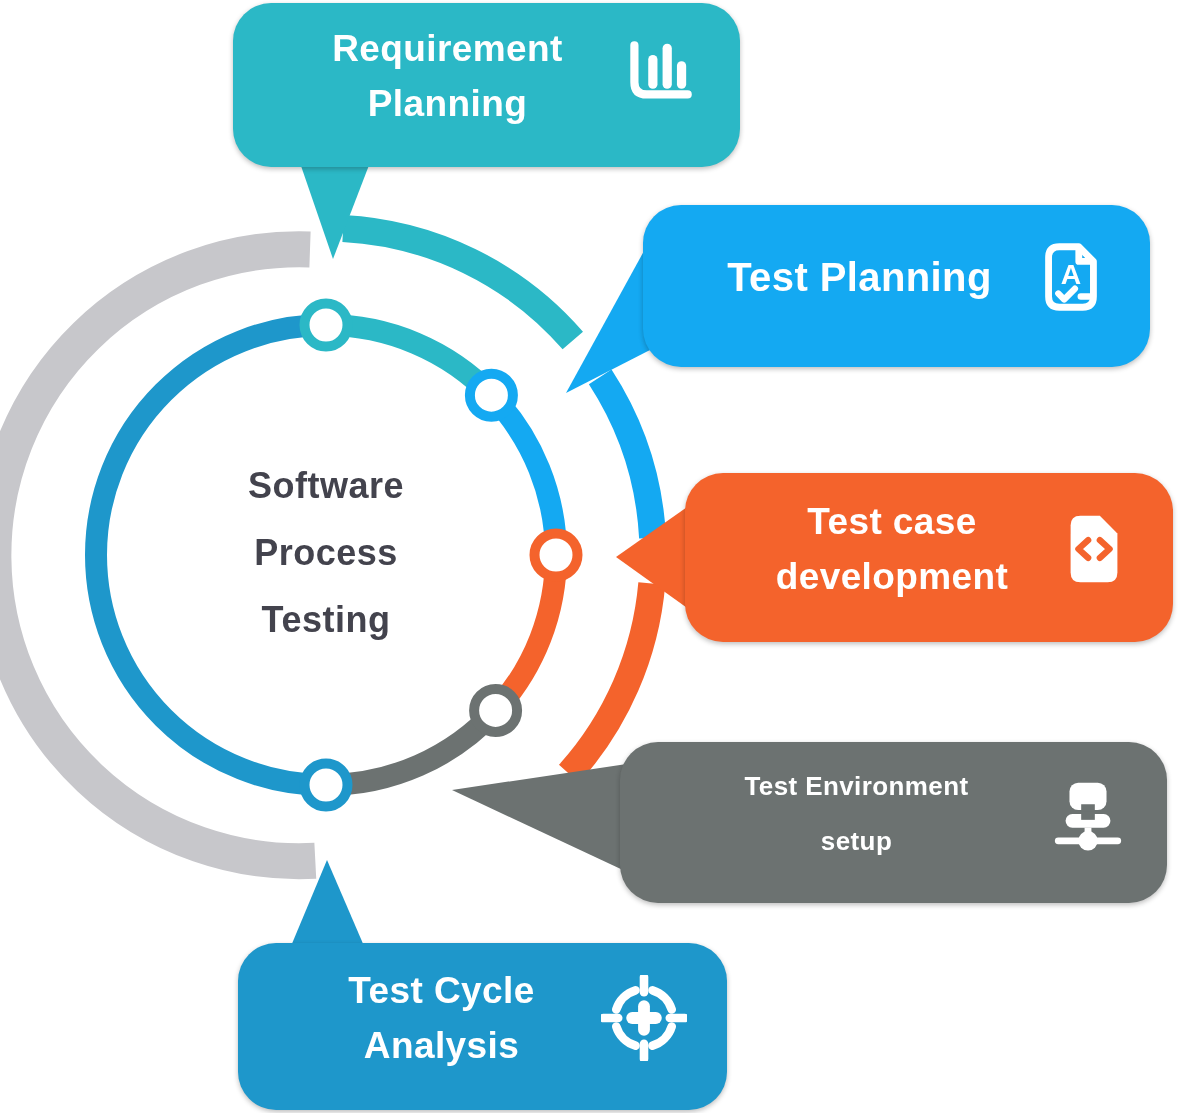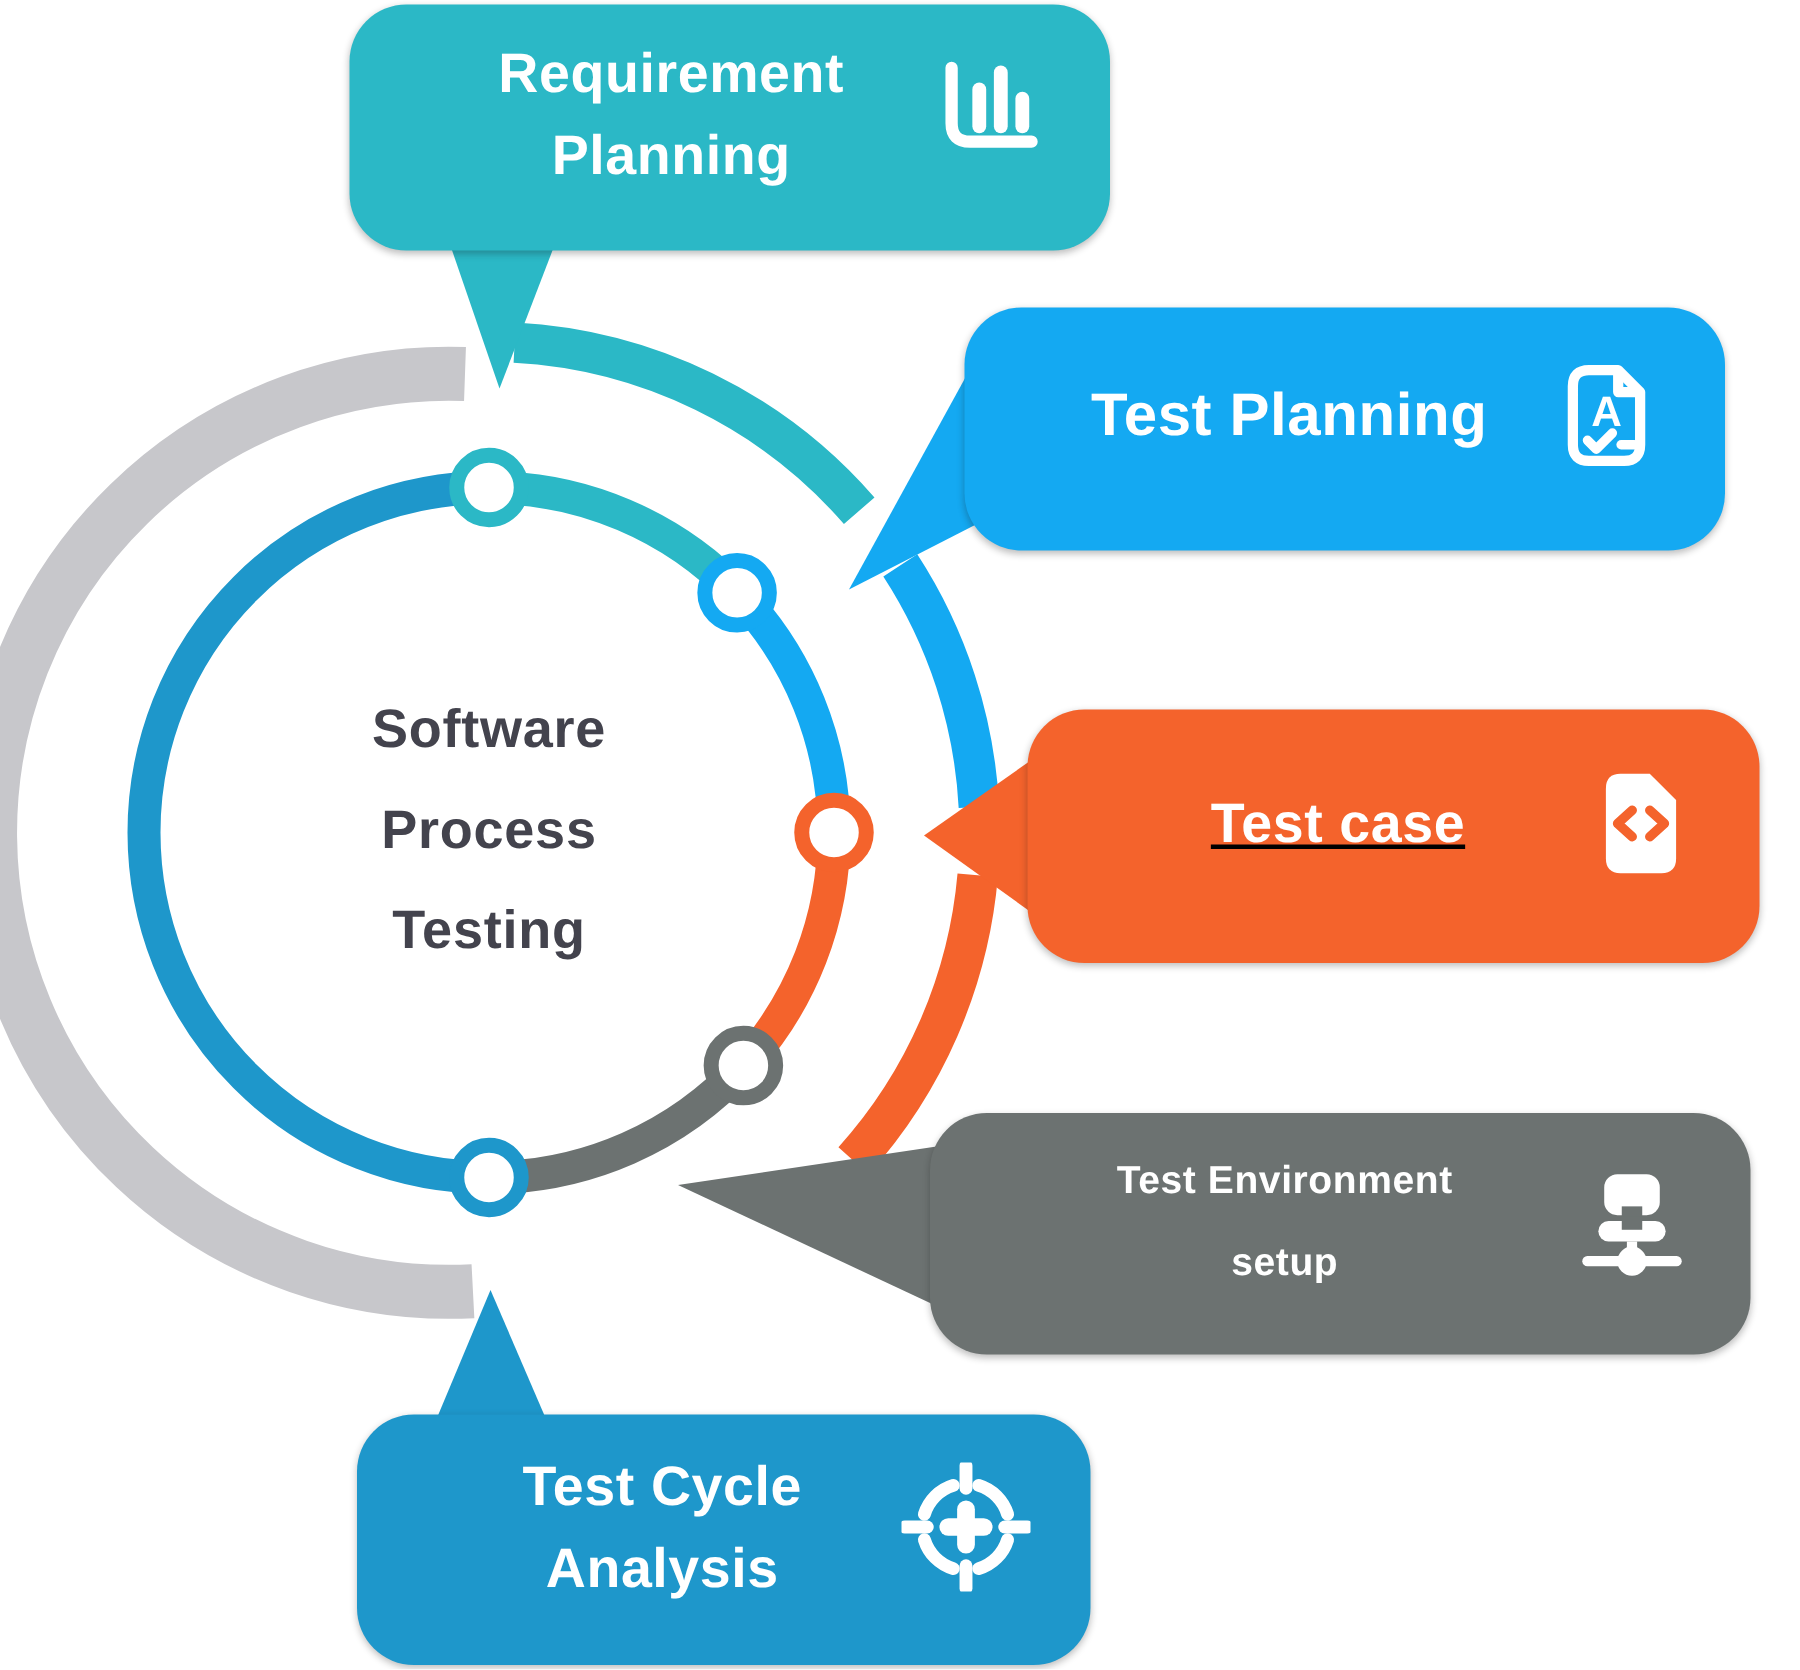--- a/index.html
+++ b/index.html
@@ -15,21 +15,21 @@
   }
   .bubble-text{
     flex:1;text-align:center;color:#ffffff;font-weight:700;
     font-size:37px;line-height:55px;letter-spacing:.4px;
   }
   .bubble-text span{display:block;}
   .bubble-icon{flex:none;display:flex;align-items:center;justify-content:center;}
   .b1{left:233px;top:3px;width:507px;height:164px;}
   .b2{left:643px;top:205px;width:507px;height:162px;}
   .b2 .bubble-text{font-size:40px;}
-  .b3{left:685px;top:473px;width:488px;height:169px;text-decoration:underline;}
+  .b3{left:685px;top:473px;width:488px;height:169px;}
   .b4{left:620px;top:742px;width:547px;height:161px;}
   .b4 .bubble-text{font-size:26px;}
   .b5{left:238px;top:943px;width:489px;height:167px;}
   #center-title{
     position:absolute;z-index:2;left:126px;top:452px;width:400px;
     text-align:center;font-weight:700;font-size:36px;line-height:67px;letter-spacing:.5px;
   }
   #center-title span{display:block;}
 </style>
 </head>
@@ -95,20 +95,21 @@
         <text x="40" y="47" text-anchor="middle" font-family="Liberation Sans, sans-serif" font-size="29" font-weight="bold" fill="#ffffff">A</text>
         <path d="M27,57 l6,6 11,-11" stroke="#ffffff" stroke-width="6.5" stroke-linecap="round" stroke-linejoin="round" fill="none"></path>
         <path d="M50,60 h9" stroke="#ffffff" stroke-width="6.5" stroke-linecap="round"></path>
       </svg>
     </div>
   </div>
 
   <div class="bubble b3" style="background: rgb(244, 99, 44);">
     <div class="bubble-text">
       <span>Test case</span>
+      <span>development</span>
     </div>
     <div class="bubble-icon">
       <svg width="78" height="78" viewBox="0 0 80 80" fill="none">
         <path d="M46,6 H26 Q16,6 16,16 V64 Q16,74 26,74 H54 Q64,74 64,64 V24 Z" fill="#ffffff"></path>
         <path d="M34,31 L24,40 L34,49" stroke-width="6.5" stroke-linecap="round" stroke-linejoin="round" fill="none" stroke="#F4632C"></path>
         <path d="M46,31 L56,40 L46,49" stroke-width="6.5" stroke-linecap="round" stroke-linejoin="round" fill="none" stroke="#F4632C"></path>
       </svg>
     </div>
   </div>
 

